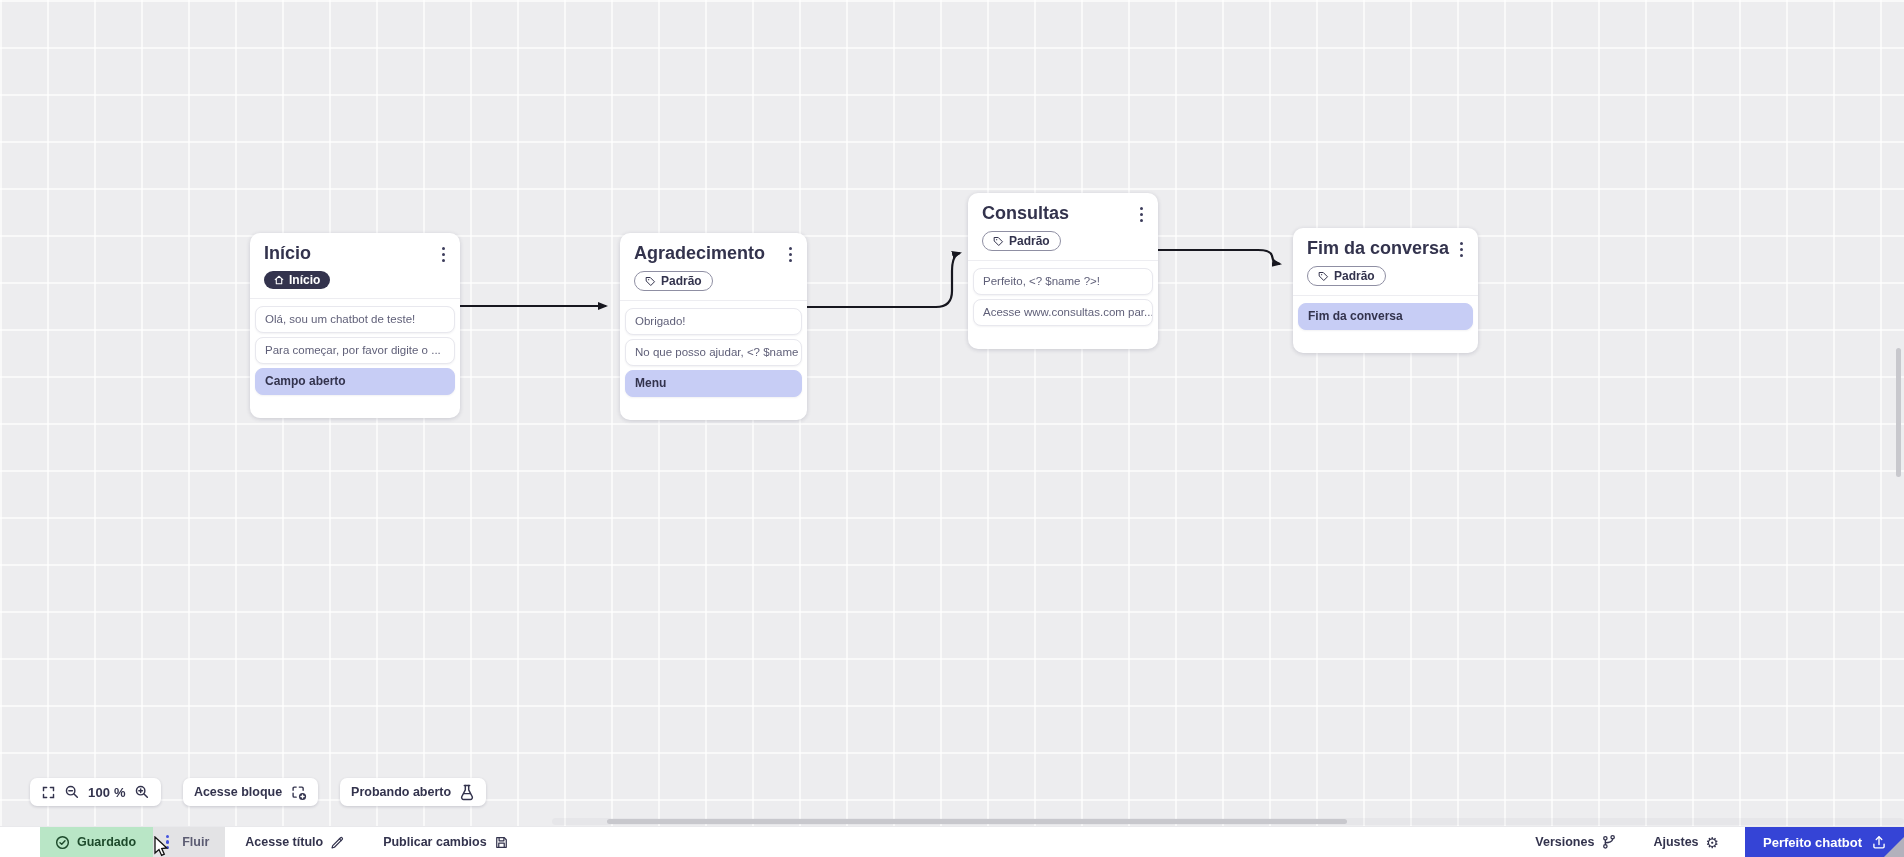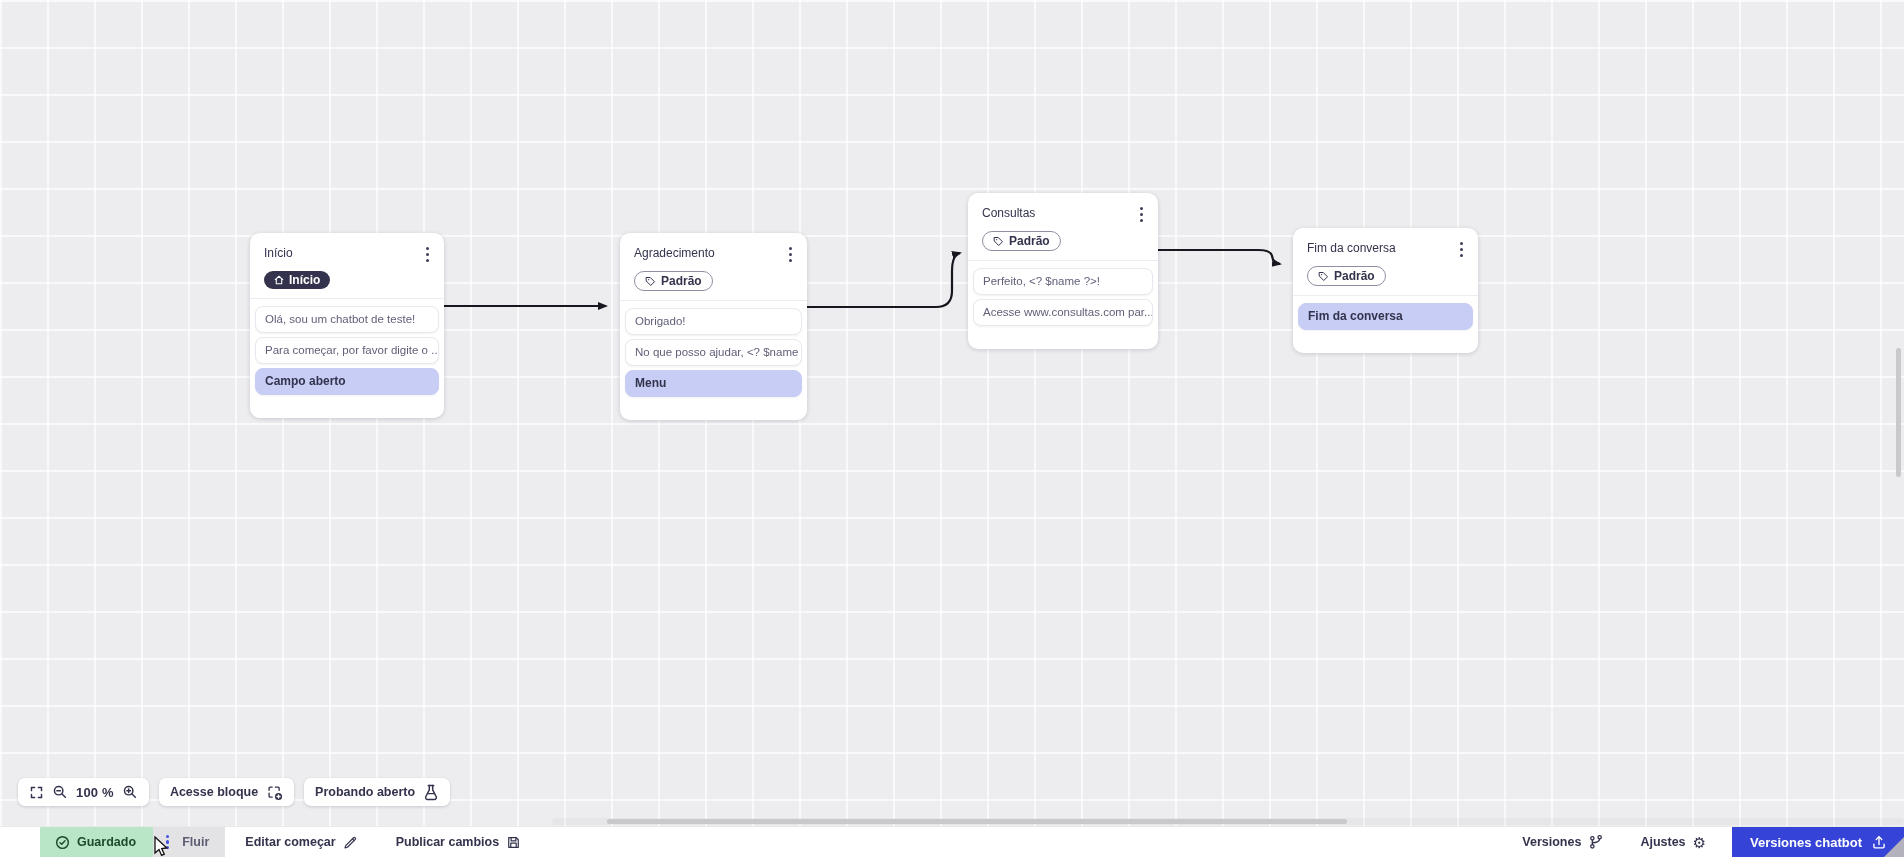--- a/index.html
+++ b/index.html
@@ -23,21 +23,21 @@
   .node {
     position:absolute;
     background:#fff;
     border-radius:10px;
     box-shadow:0 1px 4px rgba(40,40,70,.18);
   }
   .node-header {
     display:flex; justify-content:space-between; align-items:flex-start;
     padding:12px 11px 0 14px;
   }
-  .node-title { font-size:12px; font-weight:400; color:#33334d; line-height:16px; }
+  .node-title { font-size:18px; font-weight:700; color:#33334d; line-height:16px; }
   .dots-menu { display:flex; flex-direction:column; align-items:center; gap:2.5px; padding:2px 4px; cursor:pointer; }
   .dots-menu i { width:3.4px; height:3.4px; border-radius:50%; background:#3d3d5c; }
   .badge-row { padding:7px 14px 9px; }
   .badge {
     display:inline-flex; align-items:center; gap:5px;
     border-radius:12px; padding:3px 10px;
     font-size:12px; font-weight:700; line-height:12px;
   }
   .badge.dark { background:#33334d; color:#fff; }
   .badge.outline { background:#fff; border:1px solid #8f8fa3; color:#33334d; }
@@ -59,20 +59,21 @@
   }
 
   
   .float-toolbar { position:absolute; left:18px; bottom:51px; display:flex; gap:10px; align-items:center; }
   .pill {
     height:28px; background:#fff; border:none; border-radius:7px;
     box-shadow:0 1px 3px rgba(30,30,60,.18);
     display:inline-flex; align-items:center; gap:8px; padding:0 11px;
     font-family:inherit; font-size:12.5px; font-weight:700; color:#33334d;
     cursor:pointer;
+    margin-left:12px;
   }
   .pill .zoom-text { font-size:13px; font-weight:700; letter-spacing:.2px; }
   .icon-btn { display:inline-flex; align-items:center; cursor:pointer; }
 
   
   .hscroll-track { position:absolute; left:552px; right:0; top:818px; height:7px; background:rgba(120,120,140,.05); border-radius:4px; }
   .hscroll-thumb { position:absolute; left:607px; top:819px; width:740px; height:5px; background:#c8c8cd; border-radius:3px; }
   .vscroll-thumb { position:absolute; right:3px; top:348px; width:5px; height:129px; background:#c8c8cd; border-radius:3px; }
 
   
@@ -123,21 +124,21 @@
     <defs>
       <marker id="arrow" markerWidth="12" markerHeight="10" refX="8" refY="4" orient="auto" markerUnits="userSpaceOnUse">
         <path d="M0,0 L10,4 L0,8 Z" fill="#17171f"></path>
       </marker>
     </defs>
     <path d="M437 306 L606 306" fill="none" stroke="#17171f" stroke-width="2.2" marker-end="url(#arrow)"></path>
     <path d="M807 307 L936 307 Q952 307 952 291 L952 271 Q952 255 960 253" fill="none" stroke="#17171f" stroke-width="2.2" marker-end="url(#arrow)"></path>
     <path d="M1158 250 L1258 250 Q1271 250 1272 256 Q1273 263 1280 264" fill="none" stroke="#17171f" stroke-width="2.2" marker-end="url(#arrow)"></path>
   </svg>
 
-  <div class="node" style="left:250px; top:233px; width:194px;">
+  <div class="node" style="left:250px; top:233px; width:210px;">
     <div class="node-header">
       <span class="node-title">Início</span>
       <span class="dots-menu">
           <i></i>
           <i></i>
           <i></i>
         </span>
     </div>
     <div class="badge-row">
       <span class="badge dark">
@@ -297,21 +298,21 @@
   <div class="sb-flow-tab">
     <span class="drag-dots">
         <i></i>
         <i></i>
         <i></i>
       </span>
     <span>Fluir</span>
   </div>
 
   <div class="sb-item edit-title">
-    <span>Editar começar</span>
+    <span>Acesse título</span>
     <svg width="15" height="15" viewBox="0 0 22 22" fill="none" stroke="#33334d" stroke-width="1.8" stroke-linecap="round" stroke-linejoin="round">
       <path d="M3 19 L4 15.5 L15.5 4 a1.8 1.8 0 0 1 2.5 2.5 L6.5 18 L3 19 Z"></path>
         <path d="M13.8 5.7 l2.5 2.5"></path>
     </svg>
   </div>
 
   <div class="sb-item save-changes">
     <span>Publicar cambios</span>
     <svg width="15" height="15" viewBox="0 0 22 22" fill="none" stroke="#33334d" stroke-width="1.8" stroke-linecap="round" stroke-linejoin="round">
       <path d="M4 4 h11 l3 3 v11 H4 Z"></path>
@@ -331,21 +332,21 @@
           <path d="M6 12 c5 0 10 -1.5 10 -5.2"></path>
       </svg>
     </div>
 
     <div class="sb-item settings">
       <span>Ajustes</span>
       <span class="gear-glyph">⚙</span>
     </div>
 
     <button class="publish-btn">
-      <span>Versiones chatbot</span>
+      <span>Perfeito chatbot</span>
       <svg width="16" height="16" viewBox="0 0 22 22" fill="none" stroke="#fff" stroke-width="1.9" stroke-linecap="round" stroke-linejoin="round">
         <path d="M4 14 v3.5 a1.5 1.5 0 0 0 1.5 1.5 h11 a1.5 1.5 0 0 0 1.5 -1.5 V14"></path>
         <path d="M11 14.5 V4"></path>
           <path d="M7.2 7.5 L11 3.8 L14.8 7.5"></path>
       </svg>
       <span class="fold"></span>
     </button>
   </div>
 </div>
 

